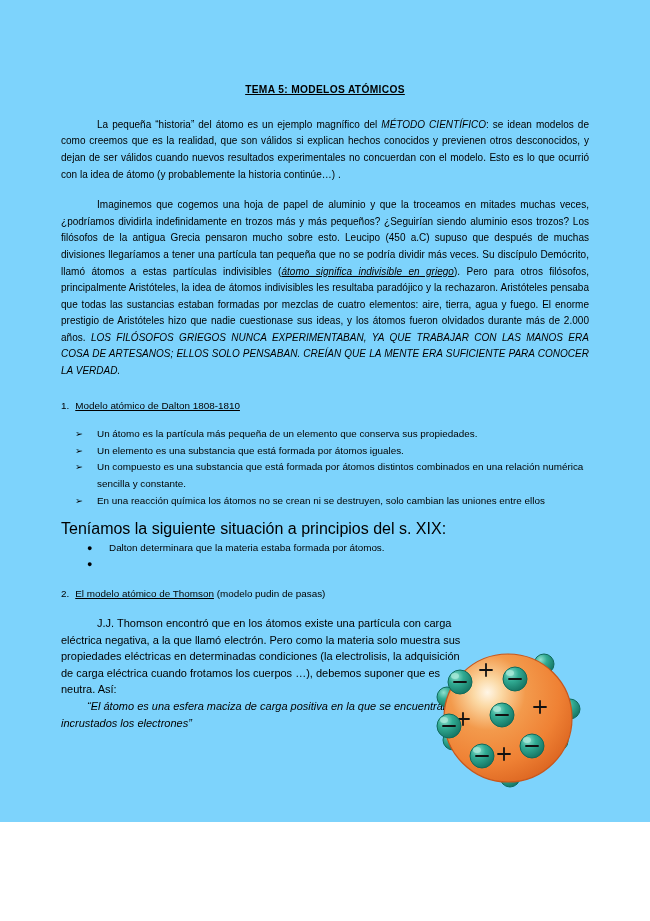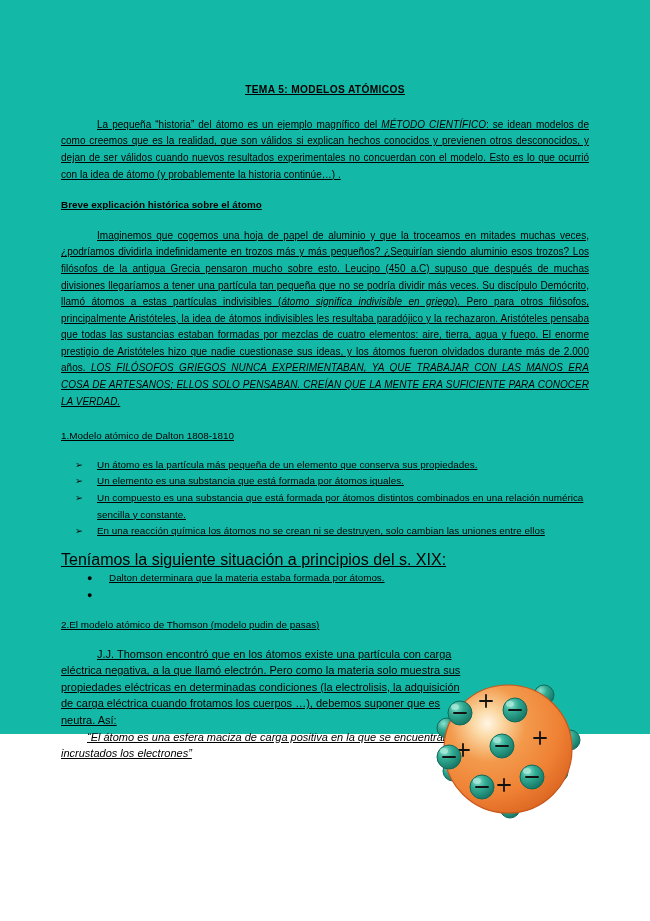--- a/index.html
+++ b/index.html
@@ -11,25 +11,24 @@
     width: 650px;
     height: 921px;
     font-family: "Liberation Sans", sans-serif;
     color: #000000;
     position: relative;
     overflow: hidden;
   }
   .page {
     position: relative;
     width: 650px;
-    height: 734px;
-    background: #14b8a6;
+    height: 822px;
+    background: #7dd3fc;
     box-sizing: border-box;
     padding: 83px 61px 0 61px;
-    text-decoration: underline;
   }
   .doc-title {
     text-align: center;
     font-size: 10.2px;
     font-weight: bold;
     letter-spacing: 0.35px;
     text-decoration: underline;
     margin: 0 0 20px 0;
     line-height: 1.35;
   }
@@ -45,21 +44,21 @@
     font-size: 9.9px;
     font-weight: bold;
     line-height: 16.6px;
     margin: 0 0 14px 0;
   }
   .num-head {
     font-size: 9.9px;
     line-height: 16.6px;
     margin: 0 0 12px 0;
   }
-  .num-head .u { text-decoration: underline; }
+  .num-head .u { text-decoration: underline; margin-left: 6px; }
   em.it { font-style: italic; }
   .ul-ital { font-style: italic; text-decoration: underline; }
   .ul-bold { font-weight: bold; text-decoration: underline; }
   ul.arrow-list, ul.dot-list {
     list-style: none;
     margin: 0 0 12px 0;
     padding: 0;
   }
   ul.arrow-list li, ul.dot-list li {
     font-size: 9.9px;
@@ -119,21 +118,20 @@
 <body>
 
 <div class="page">
 
   <h1 class="doc-title">TEMA 5: MODELOS ATÓMICOS</h1>
 
   <p class="para">
     <span>La pequeña “historia” del átomo es un ejemplo magnífico del </span><em class="it">MÉTODO CIENTÍFICO</em><span>: se idean modelos de como creemos que es la realidad, que son válidos si explican hechos conocidos y previenen otros desconocidos, y dejan de ser válidos cuando nuevos resultados experimentales no concuerdan con el modelo. Esto es lo que ocurrió con la idea de átomo (y probablemente la historia continúe…) .</span>
   </p>
 
-  <p class="sec-head">Breve explicación histórica sobre el átomo</p>
 
   <p class="para">
     <span>Imaginemos que cogemos una hoja de papel de aluminio y que la troceamos en mitades muchas veces, ¿podríamos dividirla indefinidamente en trozos más y más pequeños? ¿Seguirían siendo aluminio esos trozos? Los filósofos de la antigua Grecia pensaron mucho sobre esto. Leucipo (450 a.C) supuso que después de muchas divisiones llegaríamos a tener una partícula tan pequeña que no se podría dividir más veces. Su discípulo Demócrito, llamó átomos a estas partículas indivisibles (</span><span class="ul-ital">átomo significa indivisible en griego</span><span>). Pero para otros filósofos, principalmente Aristóteles, la idea de átomos indivisibles les resultaba paradójico y la rechazaron. Aristóteles pensaba que todas las sustancias estaban formadas por mezclas de cuatro elementos: aire, tierra, agua y fuego. El enorme prestigio de Aristóteles hizo que nadie cuestionase sus ideas, y los átomos fueron olvidados durante más de 2.000 años. </span><em class="it">LOS FILÓSOFOS GRIEGOS NUNCA EXPERIMENTABAN, YA QUE TRABAJAR CON LAS MANOS ERA COSA DE ARTESANOS; ELLOS SOLO PENSABAN. CREÍAN QUE LA MENTE ERA SUFICIENTE PARA CONOCER LA VERDAD.</em>
   </p>
 
 
   <p class="num-head" style="margin-top:18px;">
     <span>1.</span><span class="u">Modelo atómico de Dalton 1808-1810</span>
   </p>
 

